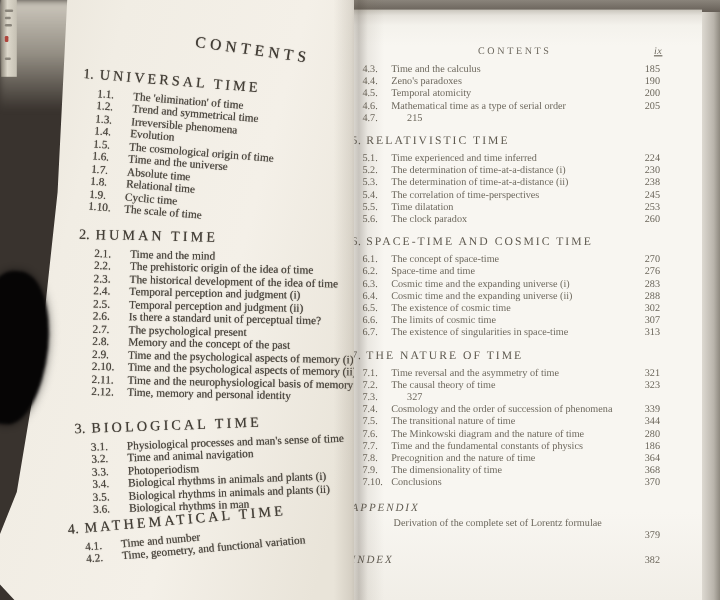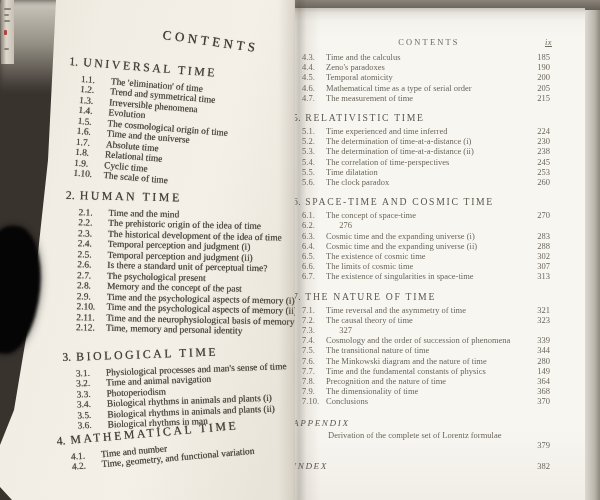--- a/index.html
+++ b/index.html
@@ -113,21 +113,20 @@
             <span class="label">Temporal atomicity</span>
             <span class="page">200</span>
           </div>
           <div class="row">
             <span class="num">4.6.</span>
             <span class="label">Mathematical time as a type of serial order</span>
             <span class="page">205</span>
           </div>
           <div class="row">
             <span class="num">4.7.</span>
-            <span class="label">The measurement of time</span>
             <span class="page">215</span>
           </div>
         </div>
         <div class="rsec">
           <div class="heading"><span class="hnum">5.</span><span class="htext">RELATIVISTIC TIME</span></div>
           <div class="row">
             <span class="num">5.1.</span>
             <span class="label">Time experienced and time inferred</span>
             <span class="page">224</span>
           </div>
@@ -159,20 +158,21 @@
         </div>
         <div class="rsec">
           <div class="heading"><span class="hnum">6.</span><span class="htext">SPACE-TIME AND COSMIC TIME</span></div>
           <div class="row">
             <span class="num">6.1.</span>
             <span class="label">The concept of space-time</span>
             <span class="page">270</span>
           </div>
           <div class="row">
             <span class="num">6.2.</span>
+            <span class="label">Space-time and time</span>
             <span class="page">276</span>
           </div>
           <div class="row">
             <span class="num">6.3.</span>
             <span class="label">Cosmic time and the expanding universe (i)</span>
             <span class="page">283</span>
           </div>
           <div class="row">
             <span class="num">6.4.</span>
             <span class="label">Cosmic time and the expanding universe (ii)</span>
@@ -221,21 +221,21 @@
             <span class="page">344</span>
           </div>
           <div class="row">
             <span class="num">7.6.</span>
             <span class="label">The Minkowski diagram and the nature of time</span>
             <span class="page">280</span>
           </div>
           <div class="row">
             <span class="num">7.7.</span>
             <span class="label">Time and the fundamental constants of physics</span>
-            <span class="page">149</span>
+            <span class="page">186</span>
           </div>
           <div class="row">
             <span class="num">7.8.</span>
             <span class="label">Precognition and the nature of time</span>
             <span class="page">364</span>
           </div>
           <div class="row">
             <span class="num">7.9.</span>
             <span class="label">The dimensionality of time</span>
             <span class="page">368</span>

